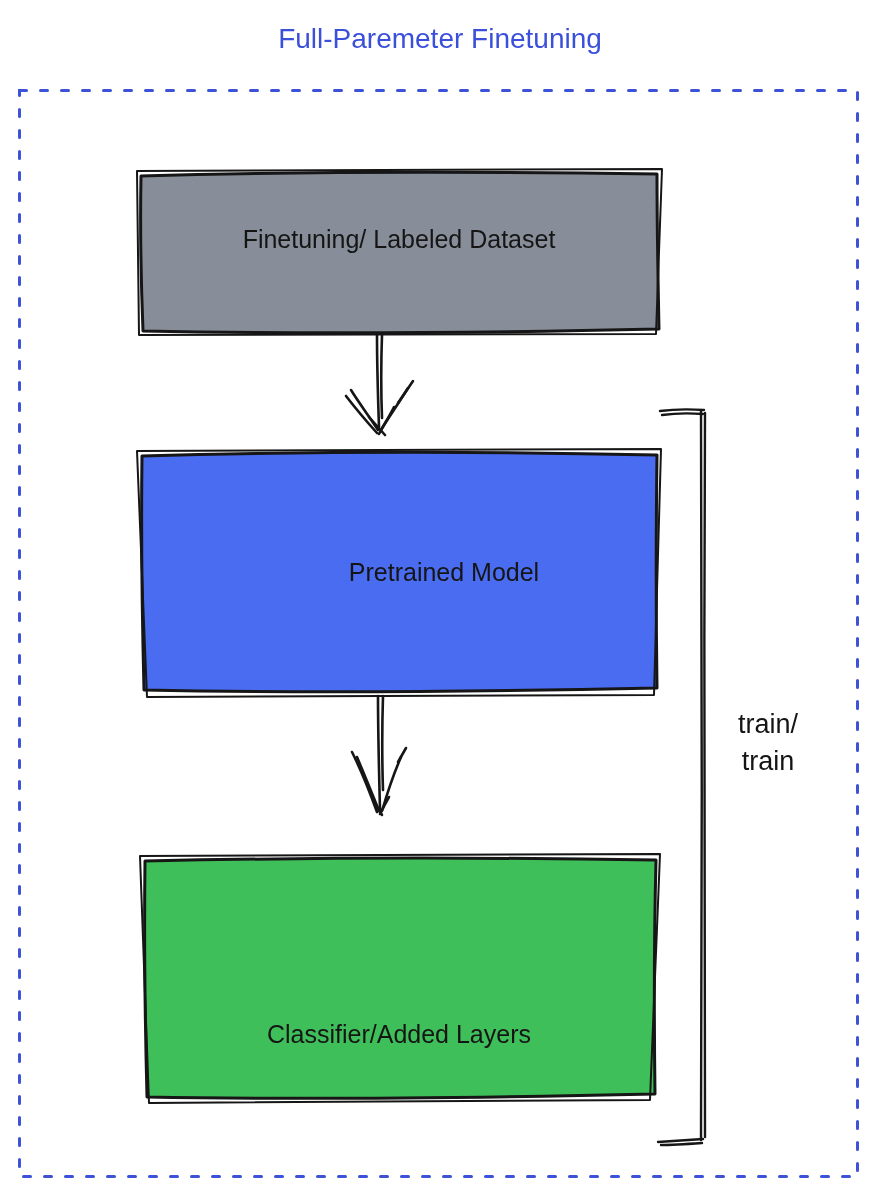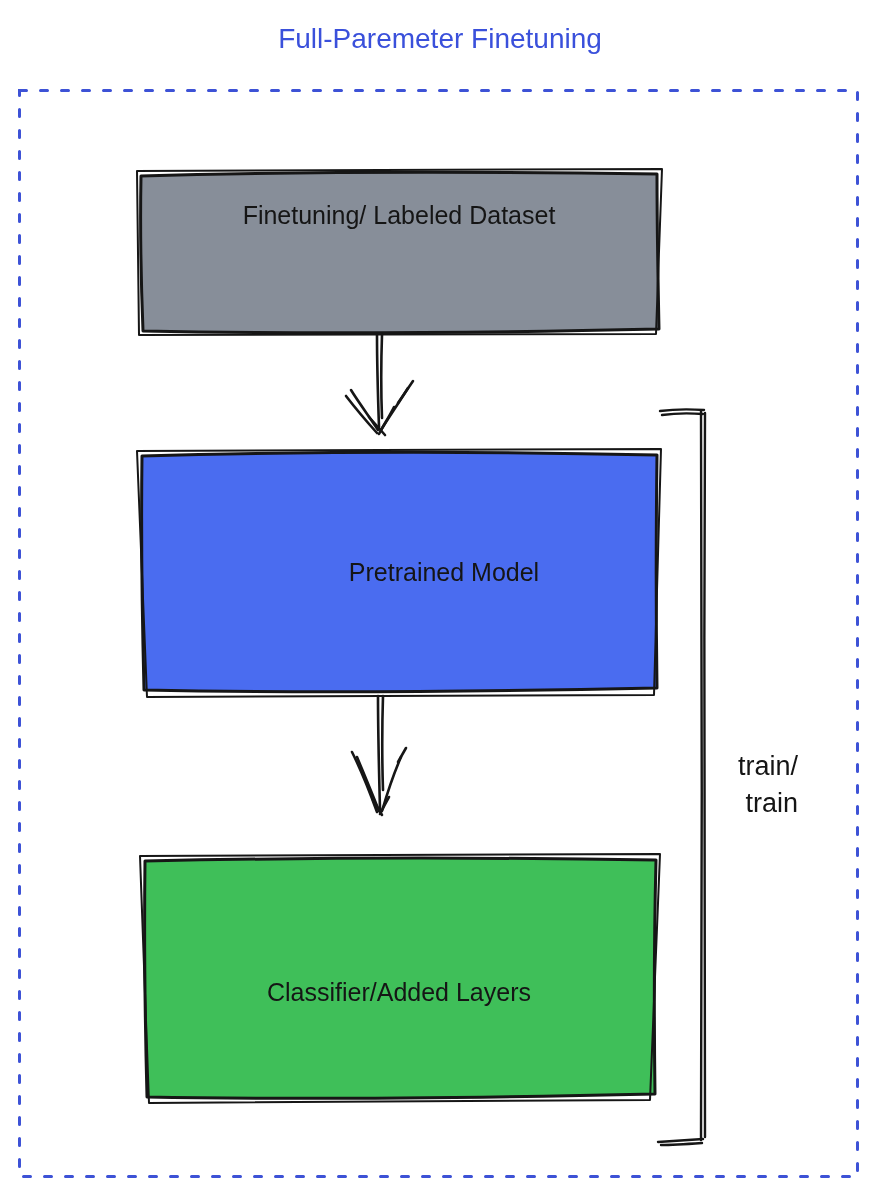--- a/index.html
+++ b/index.html
@@ -4,25 +4,25 @@
 <style>
   html,body{margin:0;padding:0;background:#ffffff;}
   body{width:880px;height:1200px;overflow:hidden;position:relative;
        font-family:"Liberation Sans","DejaVu Sans",sans-serif;}
   .stage{position:absolute;inset:0;width:880px;height:1200px;}
   svg{position:absolute;top:0;left:0;}
   .title{position:absolute;top:22px;left:0;width:880px;text-align:center;
          font-size:28px;line-height:34px;font-weight:400;}
   .box-label{position:absolute;left:140px;width:518px;text-align:center;
              font-size:25px;line-height:32px;color:#151515;}
-  #lbl-dataset{top:199px;}
+  #lbl-dataset{top:223px;}
   #lbl-pretrained{top:556px;margin-left:45px;}
-  #lbl-classifier{top:976px;}
-  .annotation{position:absolute;left:738px;top:748px;font-size:27px;
-              line-height:37px;color:#151515;text-align:right;}
+  #lbl-classifier{top:1018px;}
+  .annotation{position:absolute;left:738px;top:706px;font-size:27px;
+              line-height:37px;color:#151515;text-align:center;}
 </style>
 </head>
 <body>
 
 <div class="stage">
 
   <svg width="880" height="1200" viewBox="0 0 880 1200">
 
     <rect x="19.5" y="90.5" width="838" height="1086" fill="none" stroke-width="3" stroke-dasharray="7 14" stroke-linecap="round" stroke="#3D52D6"></rect>
 

